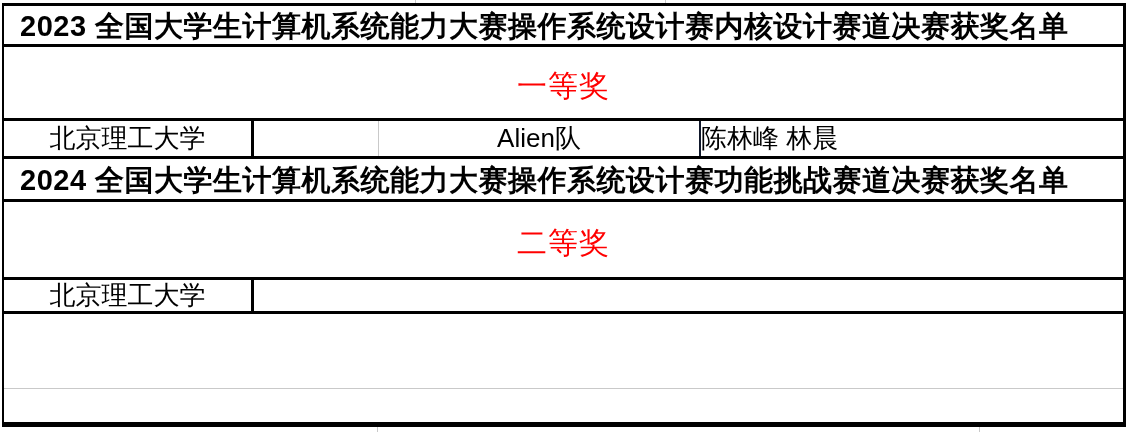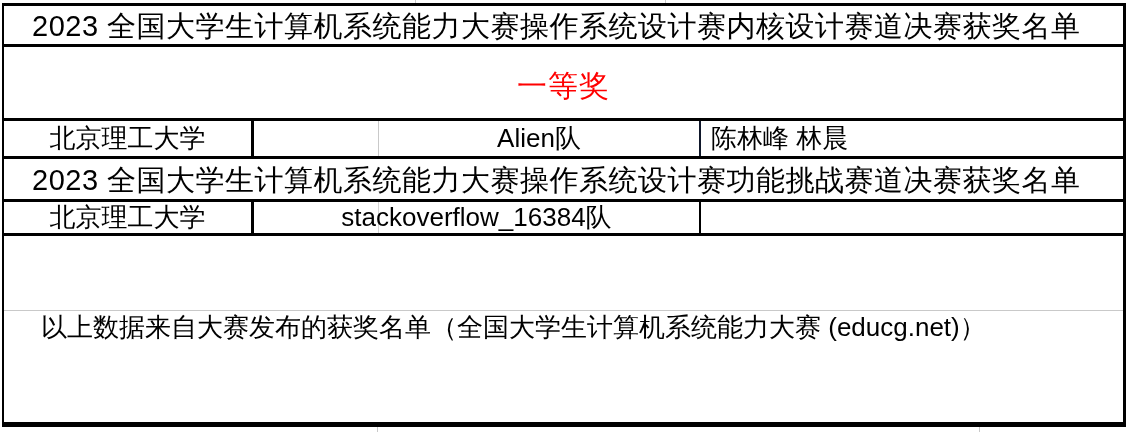--- a/index.html
+++ b/index.html
@@ -24,35 +24,35 @@
     border-style:solid;border-color:#000;
     border-width:3px 3px 5px 2px;
     background:#fff;
   }
   .row{
     position:relative;
     box-sizing:border-box;
     display:flex;align-items:center;
     border-bottom:3px solid #000;
   }
-  .row.header{height:41px;font-weight:normal;font-size:29px;padding:4px 0 0 28px;letter-spacing:0.5px;white-space:nowrap;}
+  .row.header{height:41px;font-weight:bold;font-size:29px;padding:4px 0 0 16px;letter-spacing:0.5px;white-space:nowrap;}
   .row.h2{height:43px;}
   .row.award{height:74px;justify-content:center;padding-top:8px;}
   .row.award2{height:78px;}
   .award-text{color:#ff0000;font-size:30px;letter-spacing:1px;}
   .row.data{height:38px;font-size:26px;align-items:stretch;}
   .row.data2{height:34px;}
   .cell{box-sizing:border-box;display:flex;align-items:center;white-space:nowrap;overflow:visible;}
   .cell.school{width:250px;justify-content:center;border-right:3px solid #000;text-align:right;}
   .cell.gap{width:125px;border-right:1px solid #c9c9c9;}
   .cell.team1{width:322px;justify-content:center;border-right:2px solid #0f172a;}
   .cell.teamwide{width:447px;justify-content:center;border-right:2px solid #000;position:relative;}
   .cell.teamwide .ghostline{position:absolute;left:124px;top:0;bottom:0;width:1px;background:#d5d5d5;}
   .cell.teamwide .t{position:relative;}
-  .cell.members{flex:1;justify-content:flex-start;padding-left:10px;}
+  .cell.members{flex:1;justify-content:flex-start;}
   .row.blank{height:75px;border-bottom:1px solid #c9c9c9;}
   .row.footer{height:33px;border-bottom:none;font-size:26px;padding-left:37px;white-space:nowrap;}
 </style>
 </head>
 <body>
 
 <div class="canvas">
 
   <div class="strip top">
     <div class="vtick" style="left:415px"></div>
@@ -68,35 +68,31 @@
       <span class="award-text">一等奖</span>
     </div>
     <div class="row data">
       <div class="cell school">北京理工大学</div>
       <div class="cell gap"></div>
       <div class="cell team1">Alien队</div>
       <div class="cell members">陈林峰 林晨</div>
     </div>
 
     <div class="row header h2">
-      <span>2023 全国大学生计算机系统能力大赛操作系统设计赛功能挑战赛道决赛获奖名单</span>
+      <span>2024 全国大学生计算机系统能力大赛操作系统设计赛功能挑战赛道决赛获奖名单</span>
+    </div>
+    <div class="row award award2">
+      <span class="award-text">二等奖</span>
     </div>
     <div class="row data data2">
       <div class="cell school">北京理工大学</div>
-      <div class="cell teamwide">
-        <div class="ghostline"></div>
-        <span class="t">stackoverflow_16384队</span>
-      </div>
     </div>
 
     <div class="row blank"></div>
 
-    <div class="row footer">
-      <span>以上数据来自大赛发布的获奖名单（全国大学生计算机系统能力大赛 (educg.net)）</span>
-    </div>
 
   </div>
 
   <div class="strip bottom">
     <div class="vtick" style="left:377px"></div>
     <div class="vtick" style="left:979px"></div>
   </div>
 
 </div>
 

